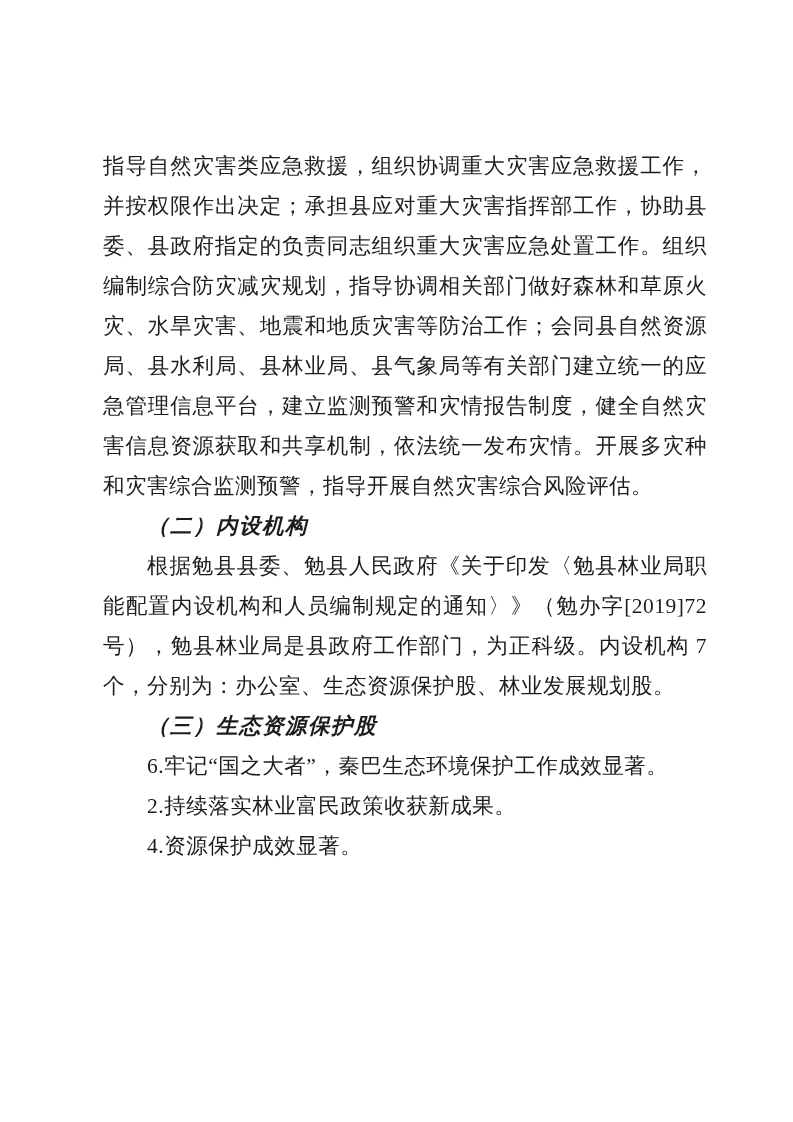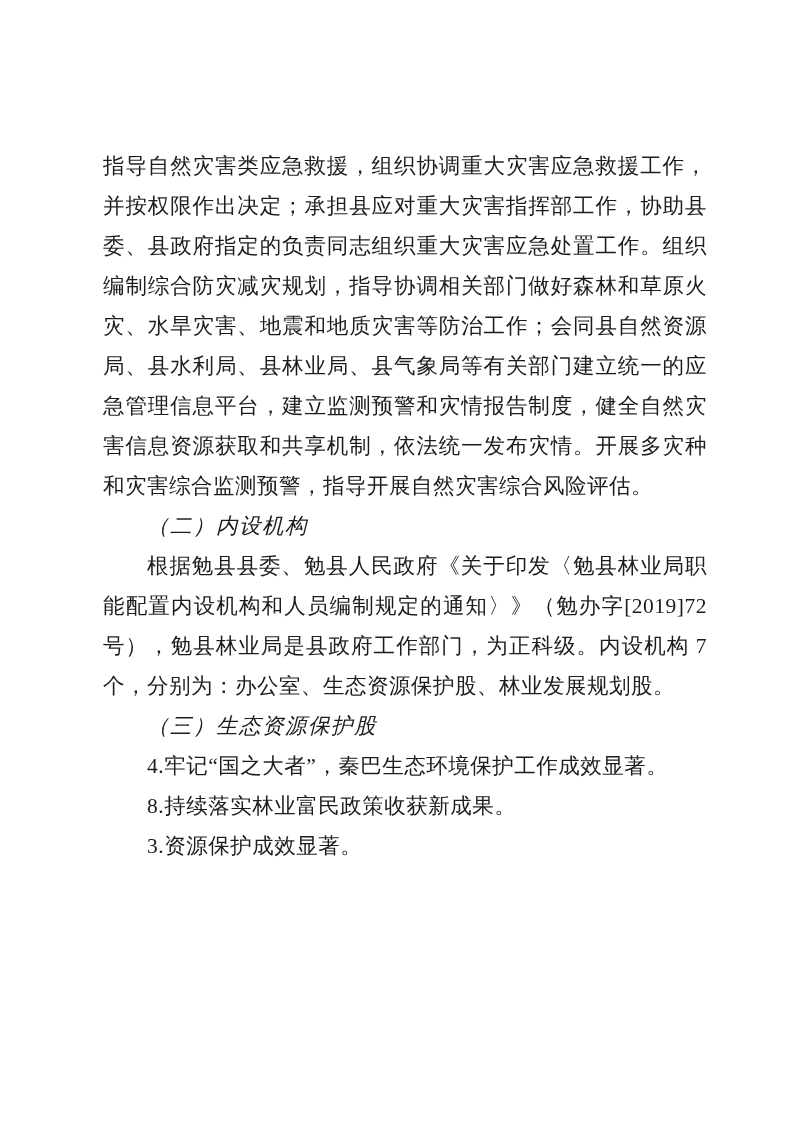--- a/index.html
+++ b/index.html
@@ -35,31 +35,31 @@
   .para-cont {
     text-indent: 0;
   }
   
   .para-ind {
     text-indent: 44px;
   }
   
   .para-heading {
     text-indent: 44px;
-    font-weight: normal;
+    font-weight: bold;
     font-style: italic;
     letter-spacing: 1.5px;
   }
 </style>
 </head>
 <body>
 
 <div class="page">
   <div class="content">
     <p class="para-cont">指导自然灾害类应急救援，组织协调重大灾害应急救援工作，并按权限作出决定；承担县应对重大灾害指挥部工作，协助县委、县政府指定的负责同志组织重大灾害应急处置工作。组织编制综合防灾减灾规划，指导协调相关部门做好森林和草原火灾、水旱灾害、地震和地质灾害等防治工作；会同县自然资源局、县水利局、县林业局、县气象局等有关部门建立统一的应急管理信息平台，建立监测预警和灾情报告制度，健全自然灾害信息资源获取和共享机制，依法统一发布灾情。开展多灾种和灾害综合监测预警，指导开展自然灾害综合风险评估。</p>
     <p class="para-heading">（二）内设机构</p>
     <p class="para-ind">根据勉县县委、勉县人民政府《关于印发〈勉县林业局职能配置内设机构和人员编制规定的通知〉》（勉办字[2019]72 号），勉县林业局是县政府工作部门，为正科级。内设机构 7 个，分别为：办公室、生态资源保护股、林业发展规划股。</p>
     <p class="para-heading">（三）生态资源保护股</p>
-    <p class="para-ind">4.牢记“国之大者”，秦巴生态环境保护工作成效显著。</p>
-    <p class="para-ind">8.持续落实林业富民政策收获新成果。</p>
-    <p class="para-ind">3.资源保护成效显著。</p>
+    <p class="para-ind">6.牢记“国之大者”，秦巴生态环境保护工作成效显著。</p>
+    <p class="para-ind">2.持续落实林业富民政策收获新成果。</p>
+    <p class="para-ind">4.资源保护成效显著。</p>
   </div>
 </div>
 
 </body></html>

